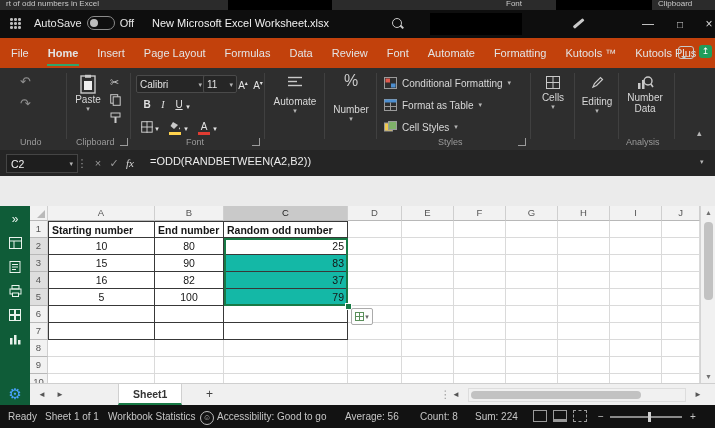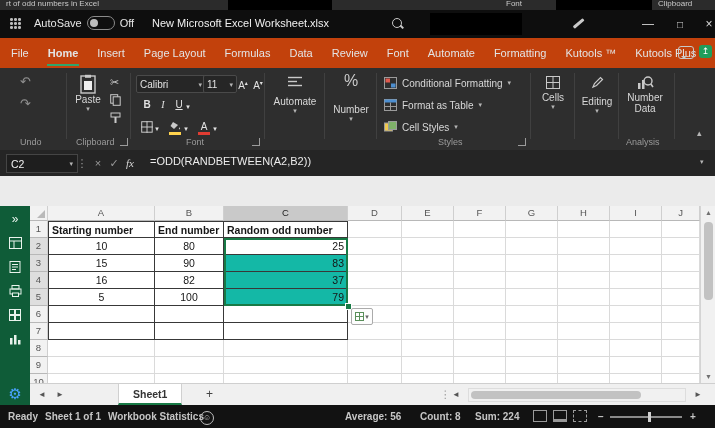--- a/index.html
+++ b/index.html
@@ -87,21 +87,21 @@
   .vthumb{position:absolute;left:3px;top:16px;width:9px;height:78px;background:#c2c2c2;border-radius:4px;}
   .sarrow{position:absolute;width:15px;text-align:center;font-size:7px;color:#707070;}
   
   .tabstrip{left:0;top:383px;width:715px;height:22px;background:#f0f0f0;border-top:1px solid #cfcfcf;box-sizing:border-box;font-size:10.5px;color:#333;z-index:3;}
   .sheettab{position:absolute;left:118px;top:0;height:21px;background:#fff;padding:0 14px;line-height:21px;
     font-weight:bold;border-bottom:2px solid #187a46;border-left:1px solid #d0d0d0;border-right:1px solid #d0d0d0;box-sizing:border-box;}
   .hscroll{position:absolute;left:452px;top:2px;width:250px;height:17px;}
   .htrack{position:absolute;left:16px;top:2px;width:216px;height:12px;background:#f1f1f1;border:1px solid #ddd;}
   .hthumb{position:absolute;left:2px;top:2px;width:170px;height:8px;background:#c2c2c2;border-radius:4px;}
   
-  .statusbar{left:0;top:405px;width:715px;height:23px;background:#121212;color:#c6c6c6;font-size:10px;z-index:7;font-weight:bold;}
+  .statusbar{left:0;top:405px;width:715px;height:23px;background:#121212;color:#c6c6c6;font-size:10px;z-index:7;}
   .sitem{position:absolute;top:0;height:23px;line-height:23px;white-space:nowrap;}
   .viewic{position:absolute;top:5px;width:14px;height:12px;border:1px solid #9a9a9a;box-sizing:border-box;}
   .zoomtrack{position:absolute;top:11px;width:72px;height:1.5px;background:#8a8a8a;}
   .zoomknob{position:absolute;top:-4px;left:38px;width:3px;height:10px;background:#cfcfcf;}
   .accic{position:absolute;top:5.5px;width:12px;height:12px;border:1px solid #bdbdbd;border-radius:50%;color:#bdbdbd;
     font-size:8px;line-height:12px;text-align:center;}
   svg{display:block;}
 </style>
 </head>
 <body>
@@ -534,20 +534,21 @@
       </div>
       <div class="abs" style="right:0;top:4px;font-size:8px;color:#555">►</div>
     </div>
   </div>
 
   <div class="abs statusbar">
     <div class="sitem" style="left:8px">Ready</div>
     <div class="sitem" style="left:45px">Sheet 1 of 1</div>
     <div class="sitem" style="left:108px">Workbook Statistics</div>
     <div class="accic" style="left:200px">☺</div>
+    <div class="sitem" style="left:217px">Accessibility: Good to go</div>
     <div class="sitem" style="left:345px">Average: 56</div>
     <div class="sitem" style="left:420px">Count: 8</div>
     <div class="sitem" style="left:475px">Sum: 224</div>
     <div class="viewic" style="left:533px"></div>
     <div class="viewic" style="left:553px;border-bottom-width:3px"></div>
     <div class="viewic" style="left:573px;border-style:dashed"></div>
     <div class="sitem" style="left:598px">−</div>
     <div class="zoomtrack" style="left:610px">
       <div class="zoomknob"></div>
     </div>

